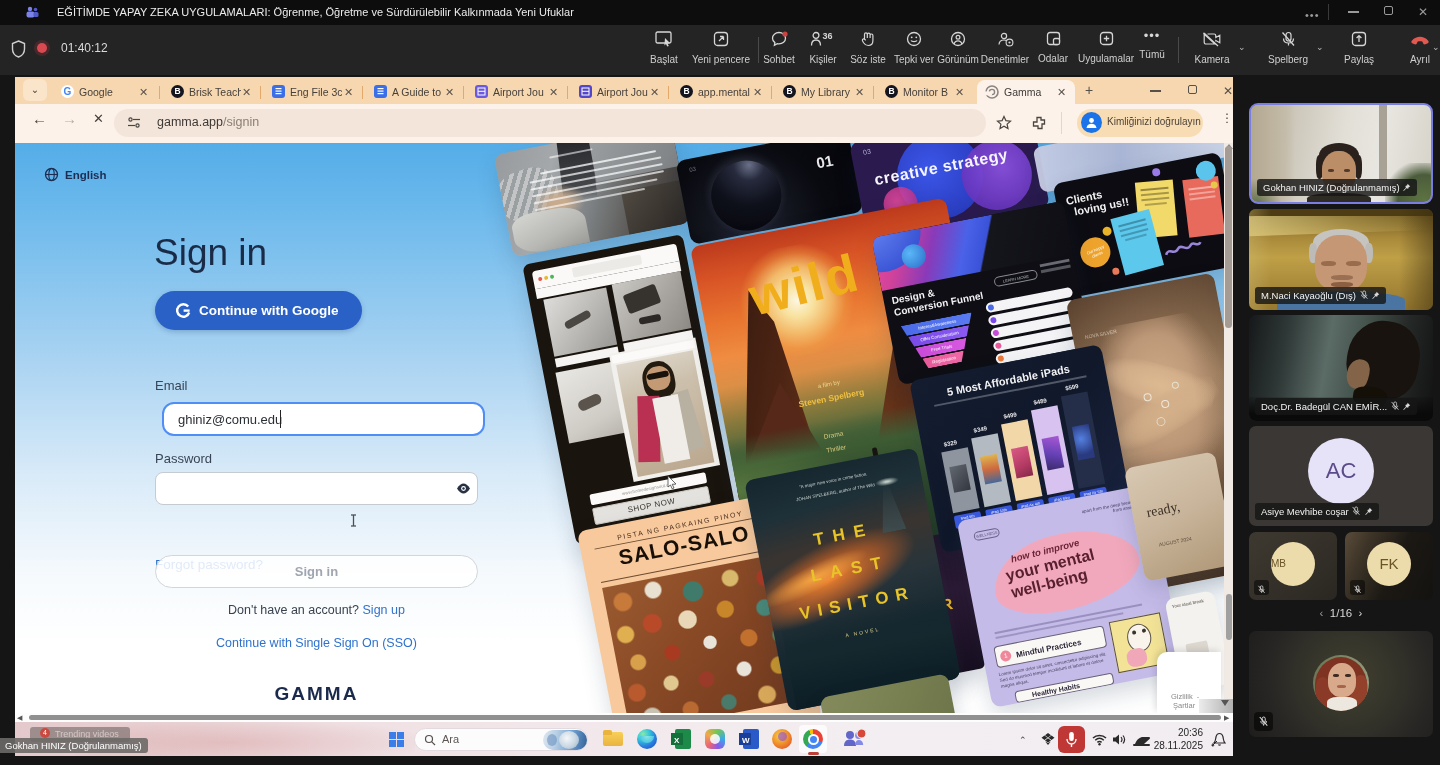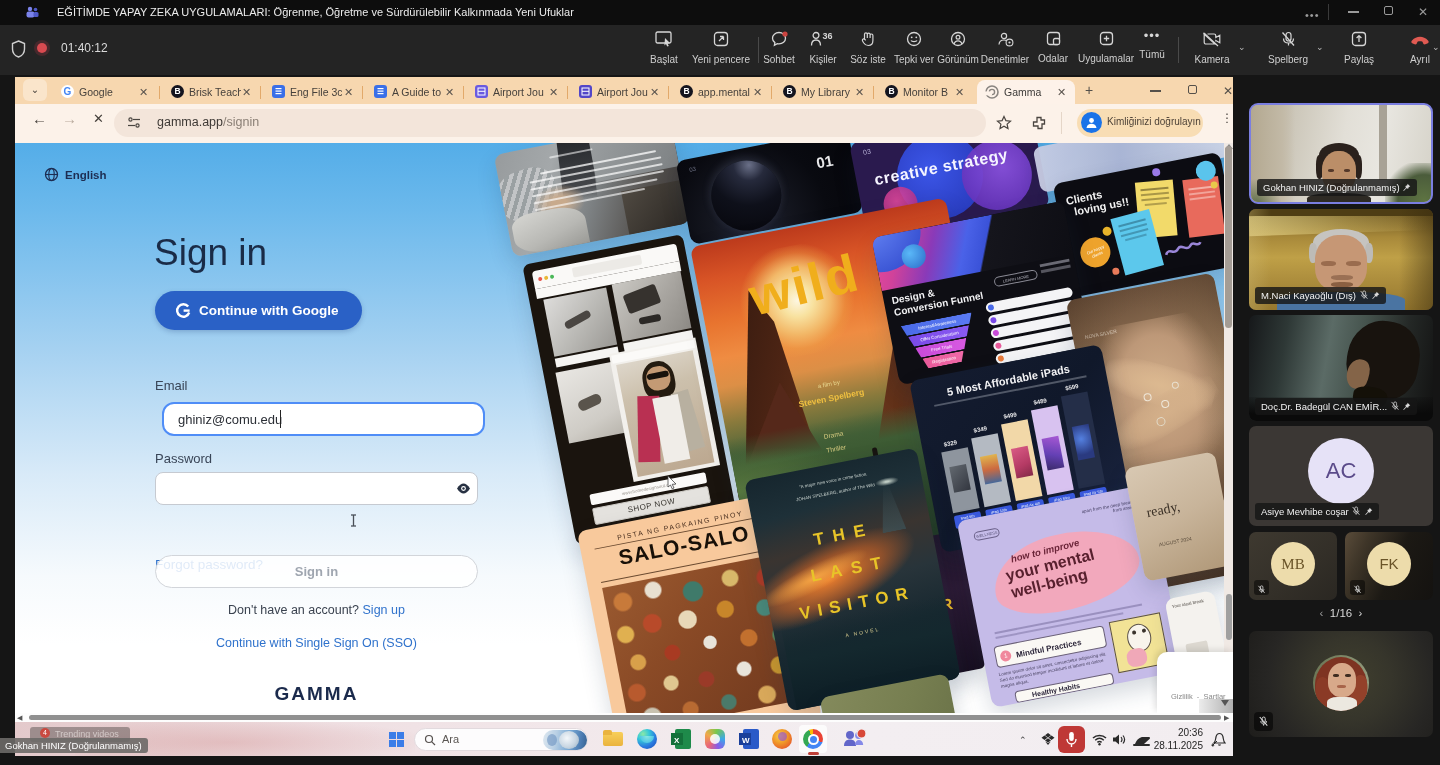--- a/index.html
+++ b/index.html
@@ -638,21 +638,21 @@
           <div style="text-align:center;font-size:13px;color:#9fa6b0;font-weight:bold;line-height:31px;">Sign in</div>
         </div>
         <div class="abs" style="left:140px;top:493px;width:323px;text-align:center;font-size:12.5px;color:#2f72cc;">Continue with Single Sign On (SSO)</div>
         <div class="abs" style="left:140px;top:460px;width:323px;text-align:center;font-size:12.5px;color:#3a424f;">Don't have an account? <span class="link">Sign up</span></div>
         <div class="abs" style="left:140px;top:540px;width:323px;text-align:center;font-size:19px;font-weight:800;color:#1b2a4c;letter-spacing:2px;">GAMMA</div>
 
         <div class="abs" style="left:1209px;top:0;width:9px;height:570px;background:#f0e9e4;"></div>
         <div class="abs" style="left:1210px;top:1px;width:0;height:0;border-left:4px solid transparent;border-right:4px solid transparent;border-bottom:5px solid #8a8a88;"></div>
         <div class="abs" style="left:1210px;top:3px;width:7px;height:182px;background:#a49c94;border-radius:4px;"></div>
 
-        <div class="abs" style="left:1142px;top:509px;width:76px;height:61px;background:#fff;border-radius:10px 0 0 0;box-shadow:-2px -2px 6px rgba(0,0,0,0.12);">
+        <div class="abs" style="left:1142px;top:509px;width:64px;height:61px;background:#fff;border-radius:10px 0 0 0;box-shadow:-2px -2px 6px rgba(0,0,0,0.12);">
           <div class="abs" style="left:14px;top:40px;font-size:7.5px;color:#8a8a8a;">Gizlilik&nbsp; - &nbsp;Şartlar</div>
         </div>
         <div class="abs" style="left:1211px;top:451px;width:6px;height:46px;background:#a0a0a0;border-radius:3px;"></div>
         <div class="abs" style="left:1184px;top:556px;width:34px;height:14px;background:linear-gradient(90deg,#ececec,#b0b0b0);"></div>
         <div class="abs" style="left:1206px;top:557px;width:0;height:0;border-left:4px solid transparent;border-right:4px solid transparent;border-top:6px solid #555;"></div>
       </div>
       <div id="hscroll">
         <div class="abs" style="left:2px;top:1px;color:#555;font-size:7px;">◀</div>
         <div class="abs" style="left:14px;top:2px;width:1192px;height:5px;background:#909090;border-radius:3px;"></div>
         <div class="abs" style="left:1209px;top:1px;color:#555;font-size:7px;">▶</div>
@@ -811,21 +811,21 @@
               <rect x="6" y="1.5" width="4.5" height="8" rx="2.2" fill="none" stroke="#ddd" stroke-width="1.2"></rect>
               <path d="M4 7.5 C4 10 5.8 11.5 8.2 11.5 C10.6 11.5 12.4 10 12.4 7.5 M8.2 11.5 V14" fill="none" stroke="#ddd" stroke-width="1.2"></path>
               <line x1="2.5" y1="1.5" x2="13.5" y2="14" stroke="#ddd" stroke-width="1.3"></line>
             </svg> <svg width="9" height="9" viewBox="0 0 10 10" style="vertical-align:-1px;">
               <path d="M6.2 0.8 L9.2 3.8 L7.6 4.4 L6.8 6.4 L4.9 5.9 L2 9 L1.4 8.4 L4.3 5.3 L3.8 3.4 L5.8 2.6 Z" fill="#d8d8d8"></path>
             </svg></div>
       </div>
 
       <div class="tile" style="top:457px;width:88px;height:68px;background:linear-gradient(140deg,#3e3930 0%,#332f28 60%,#2a2722 100%);">
         <div class="abs" style="left:22px;top:10px;width:44px;height:44px;border-radius:50%;background:#eddcab;"></div>
-        <div class="abs" style="left:22px;top:10px;width:44px;height:44px;text-align:center;line-height:44px;font-size:15px;color:#6a5428;font-family:Liberation Serif, serif;">MB</div>
+        <div class="abs" style="left:22px;top:10px;width:44px;height:44px;line-height:44px;font-size:10px;color:#6a5428;">MB</div>
         <div class="abs" style="left:5px;bottom:5px;width:15px;height:15px;background:rgba(0,0,0,0.5);border-radius:3px;text-align:center;"><svg width="9" height="9" viewBox="0 0 16 16" style="margin-top:3px;">
               <rect x="6" y="1.5" width="4.5" height="8" rx="2.2" fill="none" stroke="#ddd" stroke-width="1.4"></rect>
               <path d="M4 7.5 C4 10 5.8 11.5 8.2 11.5 C10.6 11.5 12.4 10 12.4 7.5 M8.2 11.5 V14" fill="none" stroke="#ddd" stroke-width="1.4"></path>
               <line x1="2.5" y1="1.5" x2="13.5" y2="14" stroke="#ddd" stroke-width="1.5"></line>
             </svg></div>
       </div>
 
       <div class="tile" style="left:1345px;top:457px;width:88px;height:68px;background:linear-gradient(295deg,#141210 0%,#1c1914 45%,#3e3528 78%,#5a4c3a 100%);">
         <div class="abs" style="left:22px;top:10px;width:44px;height:44px;border-radius:50%;background:#eddcab;"></div>
         <div class="abs" style="left:22px;top:10px;width:44px;height:44px;text-align:center;line-height:44px;font-size:15px;color:#6a5428;">FK</div>

